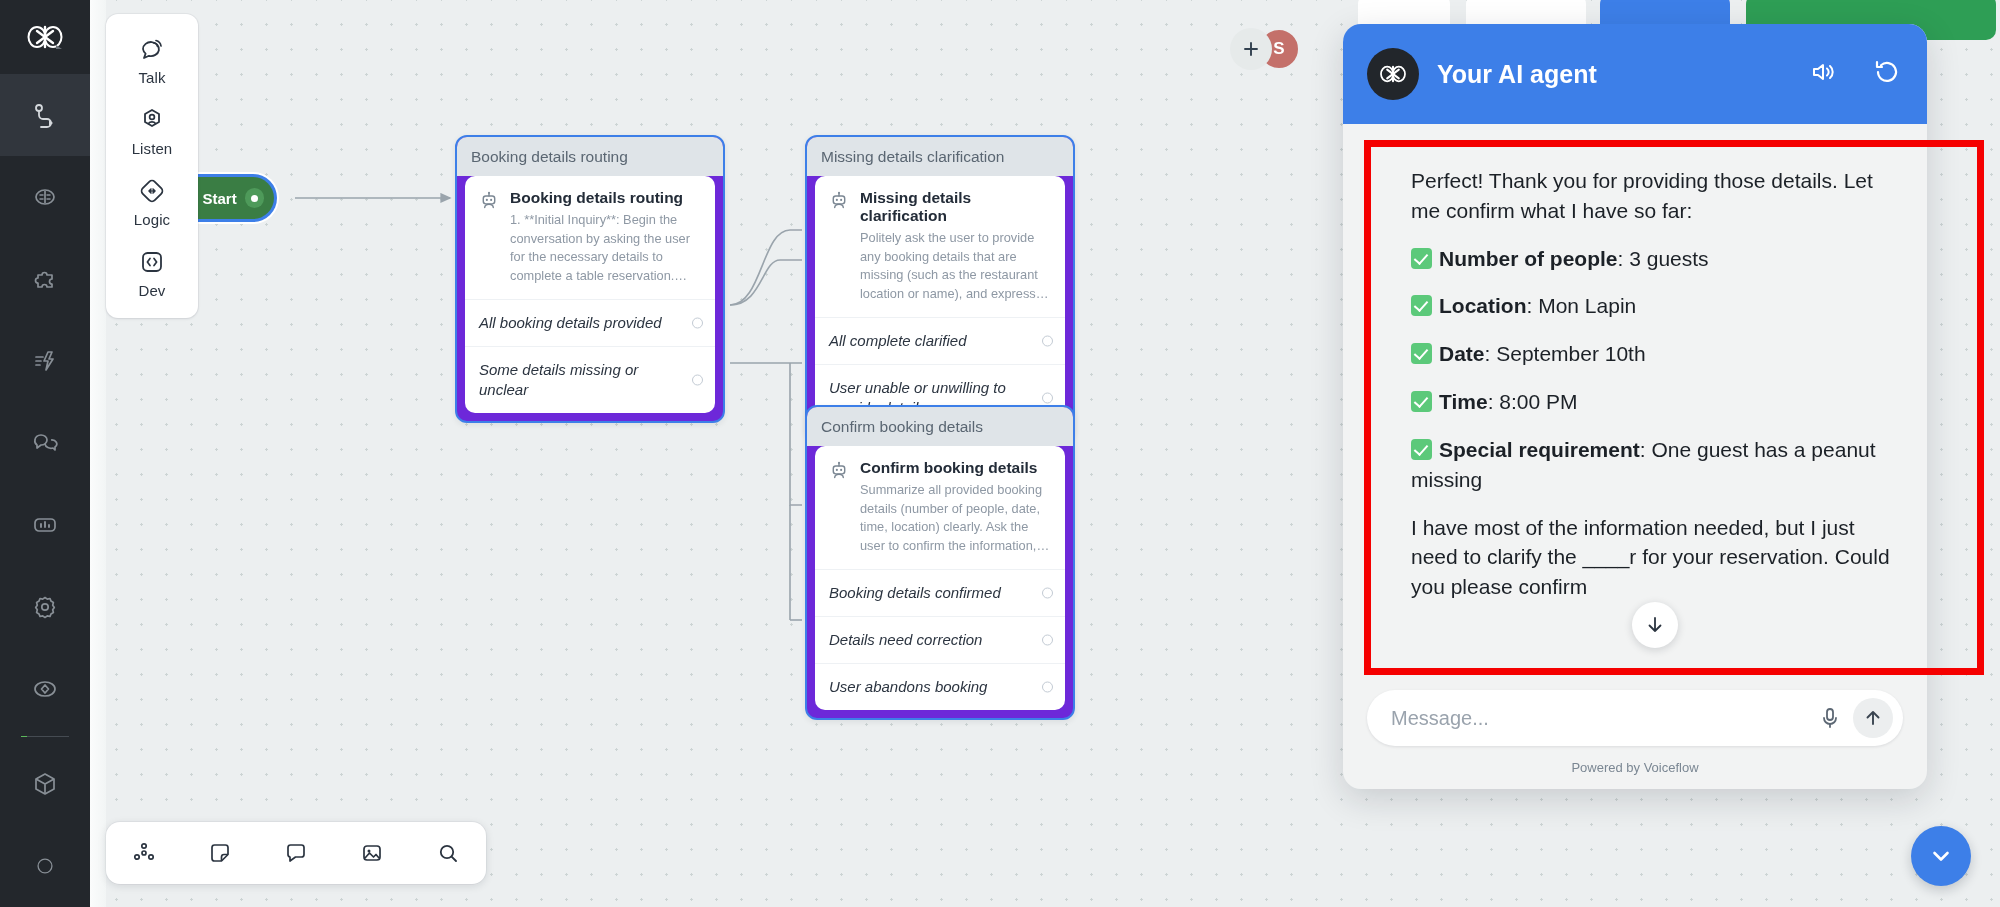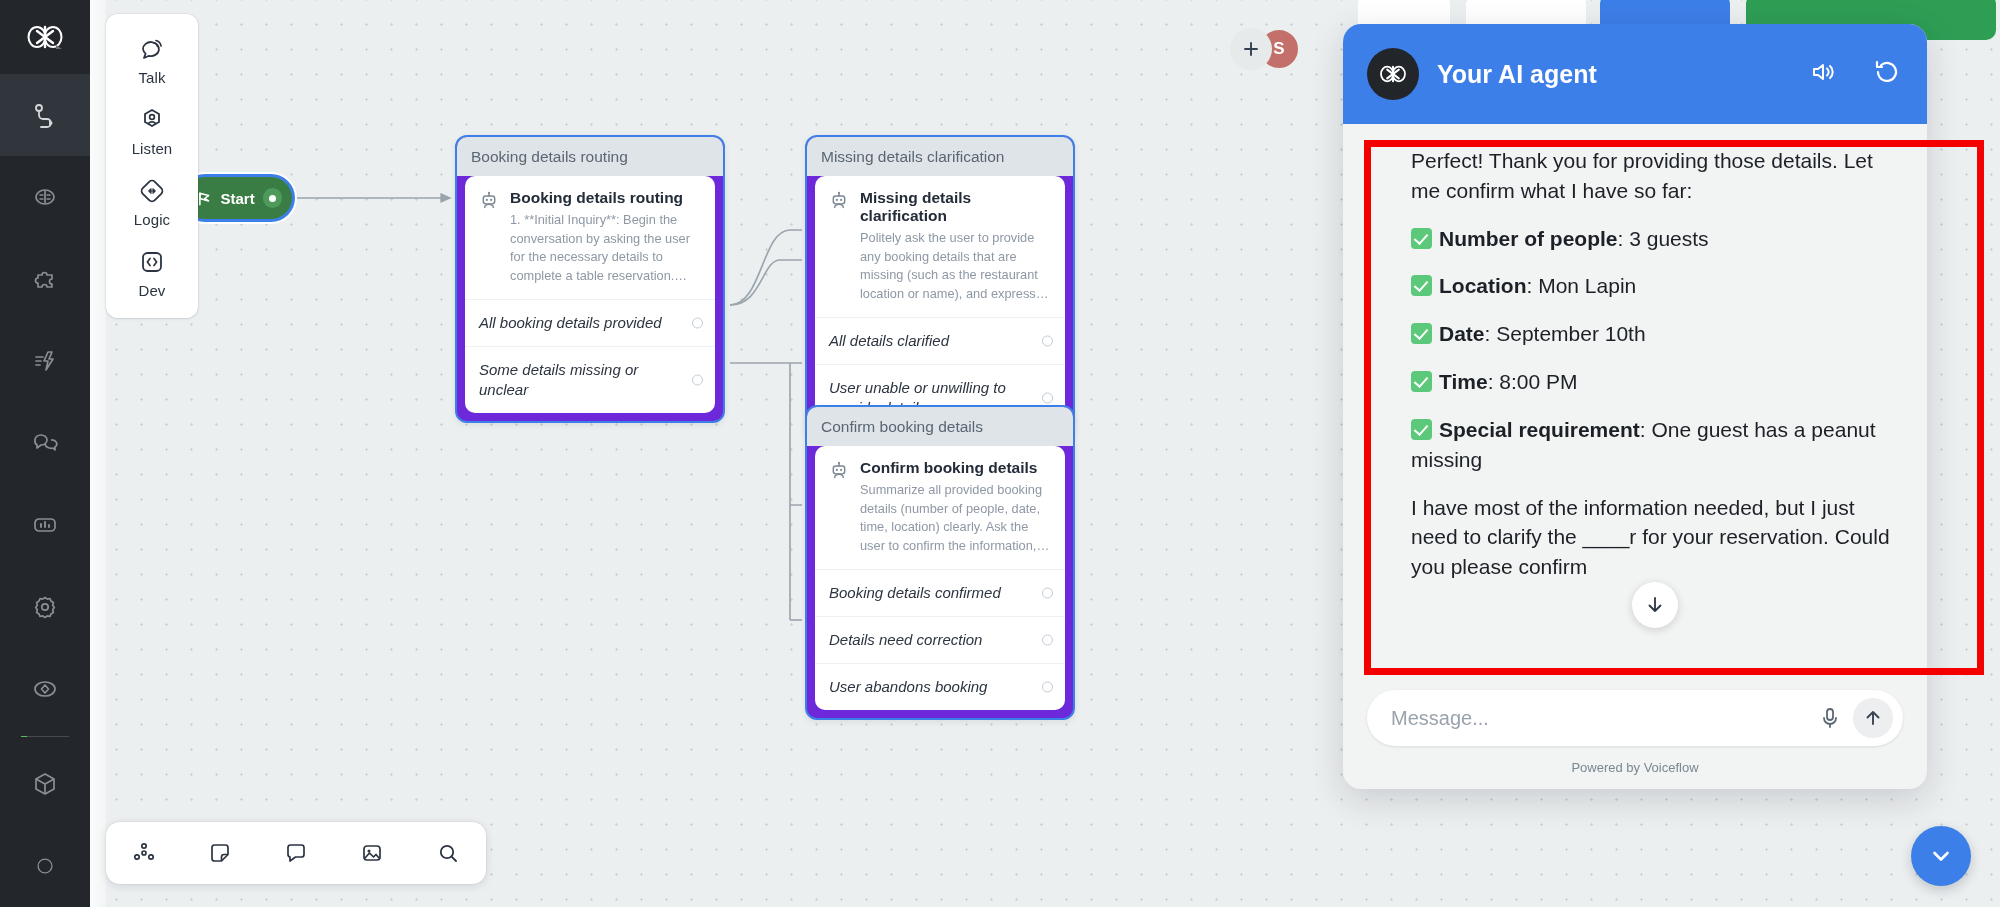--- a/index.html
+++ b/index.html
@@ -57,21 +57,21 @@
   .canvas-edge {
     position:absolute; left:90px; top:0; width:16px; height:907px;
     background: linear-gradient(to right, #fbfcfc, #f2f5f5);
   }
 
   
   .edges { position: absolute; left: 90px; top: 0; width: 1910px; height: 907px; }
 
   
   .start-node {
-    position: absolute; left: 184px; top: 177px; width: 108px; height: 42px;
+    position: absolute; left: 166px; top: 177px; width: 108px; height: 42px;
     background: #3a7d44; border-radius: 21px;
     display: flex; align-items: center; gap: 8px; padding: 0 10px 0 12px;
     box-shadow: 0 0 0 3px #3d7fe8, 0 0 0 5px #ffffff;
     cursor: pointer;
   }
   .start-label { color: #ffffff; font-size: 15px; font-weight: 700; }
   .start-port {
     width: 20px; height: 20px; border-radius: 50%; background: #4e9a5a;
     display:flex; align-items:center; justify-content:center; margin-left: auto;
   }
@@ -149,21 +149,21 @@
     z-index: 15;
   }
   .bottom-bar .tb { cursor: pointer; display:flex; align-items:center; justify-content:center;
                     width: 46px; height: 46px; border-radius: 9px; }
 
   
   .chat {
     position: absolute; left: 1343px; top: 24px; width: 584px; height: 765px;
     background: #f2f3f3; border-radius: 18px; overflow: hidden;
     box-shadow: 0 10px 34px rgba(16,24,40,.16); z-index: 30;
-    display: flex; flex-direction: column;
+    display: flex; flex-direction: column; gap: 20px;
   }
   .chat-header {
     background: #3d7fe8; height: 100px; flex: 0 0 100px;
     display: flex; align-items: center; padding: 0 26px 0 24px; gap: 18px;
   }
   .chat-logo {
     width: 52px; height: 52px; border-radius: 50%; background: #22262b;
     display: flex; align-items: center; justify-content: center; flex: 0 0 52px;
   }
   .chat-title { color: #ffffff; font-size: 25px; font-weight: 700; flex: 1; }
@@ -431,21 +431,21 @@
             <circle cx="14" cy="2.6" r="1.4" fill="#7b8793"></circle>
             <path d="M8 23 a6 4.5 0 0 1 12 0" fill="none" stroke="#7b8793" stroke-width="2" stroke-linecap="round"></path>
           </svg>
         </span>
         <div style="min-width:0">
           <div class="block-title">Missing details clarification</div>
           <div class="block-desc lines4b">Politely ask the user to provide any booking details that are missing (such as the restaurant location or name), and express understanding that...</div>
         </div>
       </div>
       <div class="port-row">
-        <span>All details clarified</span>
+        <span>All complete clarified</span>
         <span class="port-dot"></span>
       </div>
       <div class="port-row">
         <span>User unable or unwilling to provide details</span>
         <span class="port-dot"></span>
       </div>
     </div>
   </div>
 
   <div class="node" id="node-confirm">

